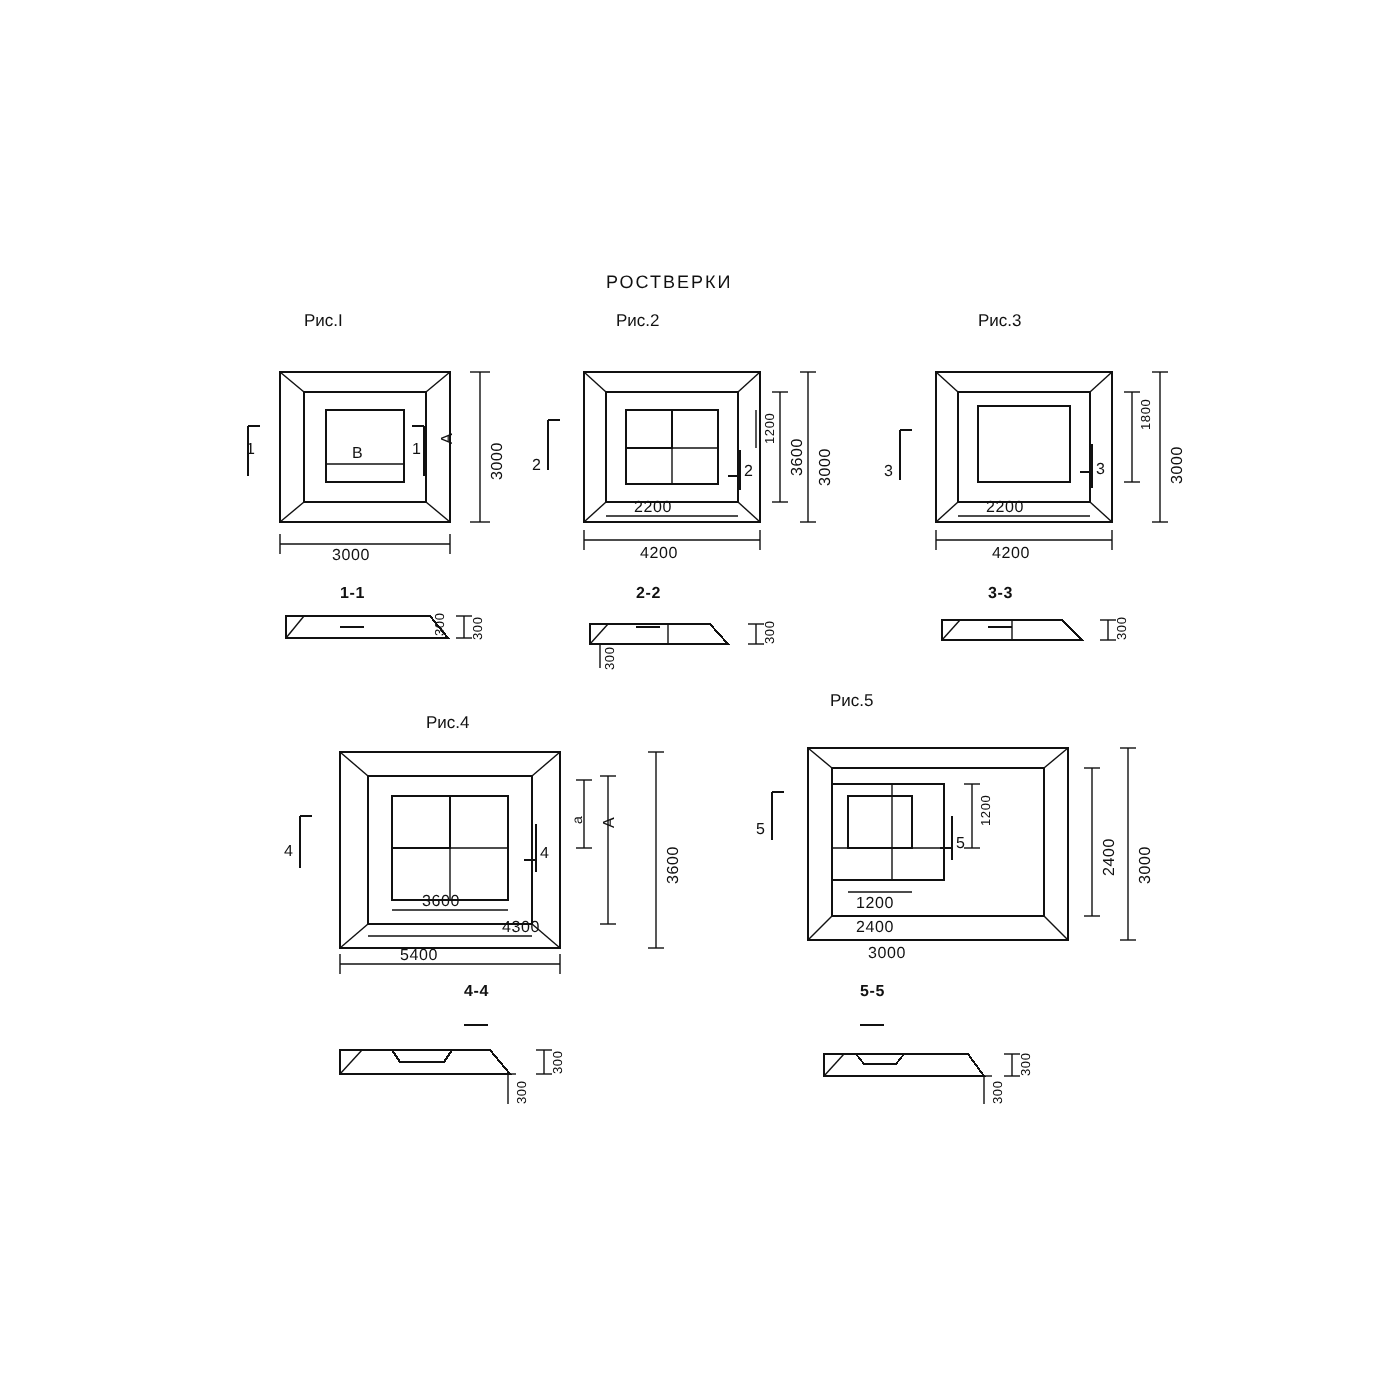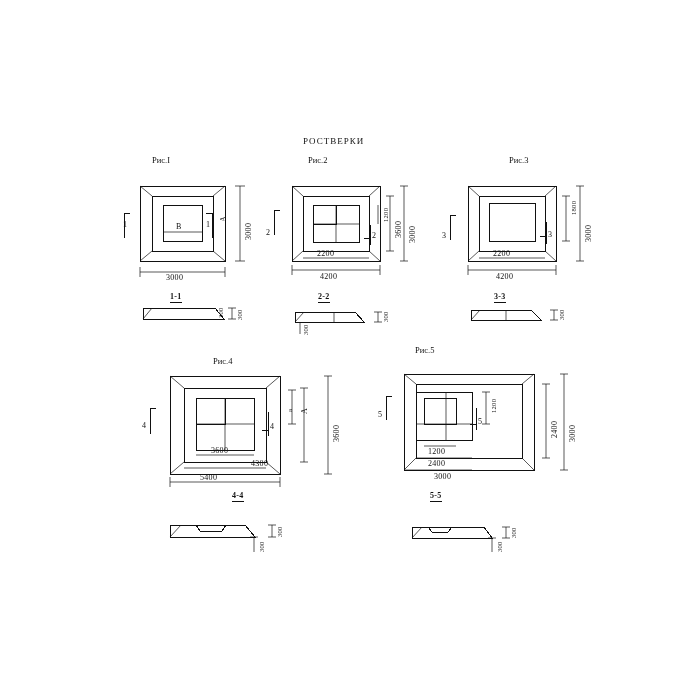--- a/index.html
+++ b/index.html
@@ -2,30 +2,30 @@
 <html><head>
 <meta charset="utf-8">
 <style>
   html,body{margin:0;padding:0;}
   body{
     width:700px;height:700px;background:#ffffff;
     font-family:"Liberation Sans", sans-serif;
     color:#1a1a1a;
     overflow:hidden;
   }
-  #sheet{position:relative;width:700px;height:700px;font-family:Liberation Serif, serif;}
+  #sheet{position:relative;width:700px;height:700px;}
   .lbl{position:absolute;font-size:8px;letter-spacing:.3px;white-space:nowrap;color:#111;}
   .lbl.b{font-weight:bold;}
   .title{position:absolute;font-size:9px;letter-spacing:1px;white-space:nowrap;color:#111;}
   .fig{position:absolute;font-size:8.5px;white-space:nowrap;color:#111;}
   .vert{transform:rotate(-90deg);transform-origin:left top;}
   svg{position:absolute;left:0;top:0;width:700px;height:700px;}
   .ln{stroke:#111;stroke-width:1;fill:none;shape-rendering:crispEdges;}
   .lnt{stroke:#111;stroke-width:0.7;fill:none;}
-  .und{border-bottom:1px solid #111;padding-bottom:1px;}
+  .und{border-bottom:1px solid #111;padding-bottom:12px;}
 </style>
 </head>
 <body>
 
 <div id="sheet">
 
   <svg viewBox="0 0 700 700">
 
     <g>
       <rect class="ln" x="140" y="186" width="85" height="75"></rect>
@@ -240,21 +240,21 @@
   <div class="lbl" style="left:372px;top:231px;">2</div>
   <div class="lbl vert" style="left:382px;top:222px;font-size:6.5px;">1200</div>
   <div class="lbl vert" style="left:394px;top:238px;">3600</div>
   <div class="lbl vert" style="left:408px;top:243px;">3000</div>
   <div class="lbl" style="left:317px;top:249px;">2200</div>
   <div class="lbl" style="left:320px;top:272px;">4200</div>
   <div class="lbl b und" style="left:318px;top:292px;">2-2</div>
   <div class="lbl vert" style="left:382px;top:322px;font-size:6.5px;">300</div>
   <div class="lbl vert" style="left:302px;top:335px;font-size:6.5px;">300</div>
 
-  <div class="fig" style="left:509px;top:155px;text-align:center;">Рис.3</div>
+  <div class="fig" style="left:489px;top:155px;text-align:center;">Рис.3</div>
   <div class="lbl" style="left:442px;top:231px;">3</div>
   <div class="lbl" style="left:548px;top:230px;">3</div>
   <div class="lbl vert" style="left:570px;top:215px;font-size:6.5px;">1800</div>
   <div class="lbl vert" style="left:584px;top:242px;">3000</div>
   <div class="lbl" style="left:493px;top:249px;">2200</div>
   <div class="lbl" style="left:496px;top:272px;">4200</div>
   <div class="lbl b und" style="left:494px;top:292px;">3-3</div>
   <div class="lbl vert" style="left:558px;top:320px;font-size:6.5px;">300</div>
 
   <div class="fig" style="left:213px;top:356px;">Рис.4</div>

